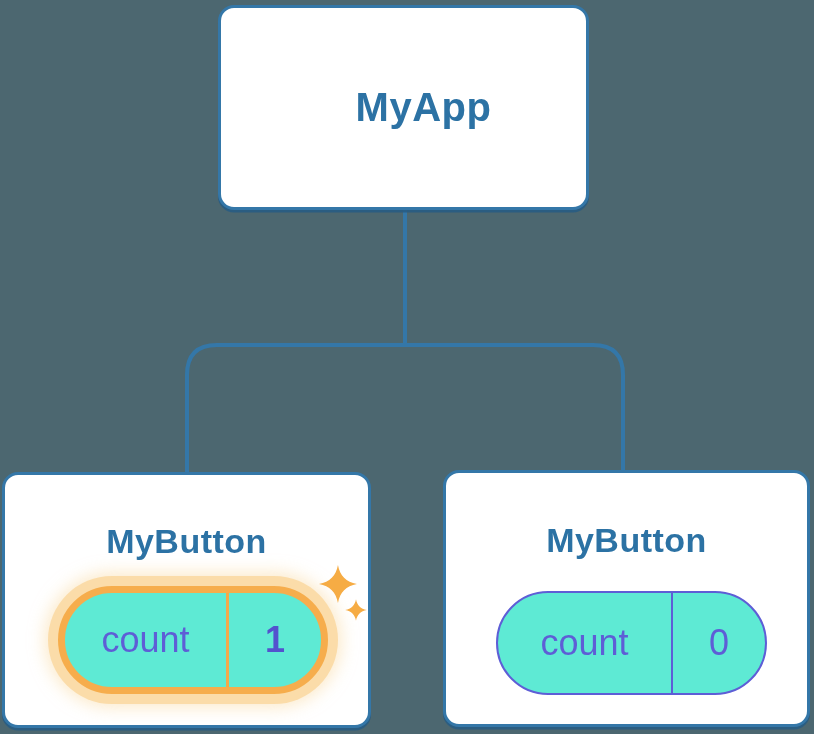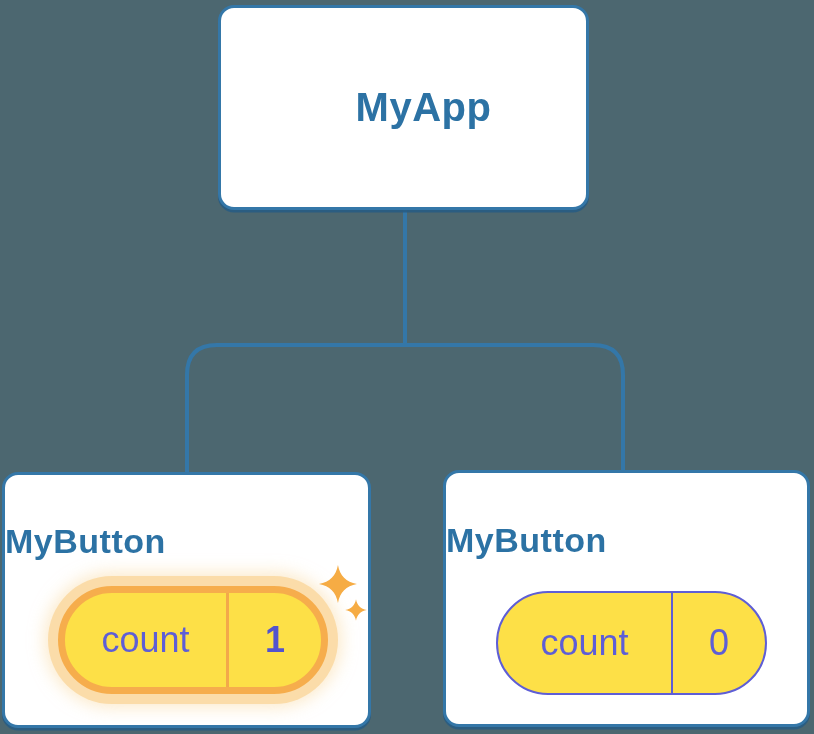--- a/index.html
+++ b/index.html
@@ -34,28 +34,28 @@
   .card-child-left  { left: 2px;   top: 472px; width: 369px; height: 256px; }
   .card-child-right { left: 443px; top: 470px; width: 367px; height: 257px; }
   .node-title {
     color: #2C72A4;
     font-weight: 700;
     letter-spacing: 0.5px;
   }
   .root-title { font-size: 40px; }
   .child-title {
     position: absolute; left: 0; width: 100%;
-    text-align: left; font-size: 34px; line-height: 34px;
+    text-align: center; font-size: 34px; line-height: 34px;
   }
   .card-child-left  .child-title { top: 49px; }
   .card-child-right .child-title { top: 50px; }
 
   .state-pill {
     position: absolute;
-    background: #fde047;
+    background: #5eead4;
     box-sizing: border-box;
     border-radius: 60px;
     display: flex;
     align-items: stretch;
     overflow: hidden;
   }
   .pill-plain {
     left: 50px; top: 118px; width: 271px; height: 104px;
     border: 2px solid #5E5ED6;
   }

